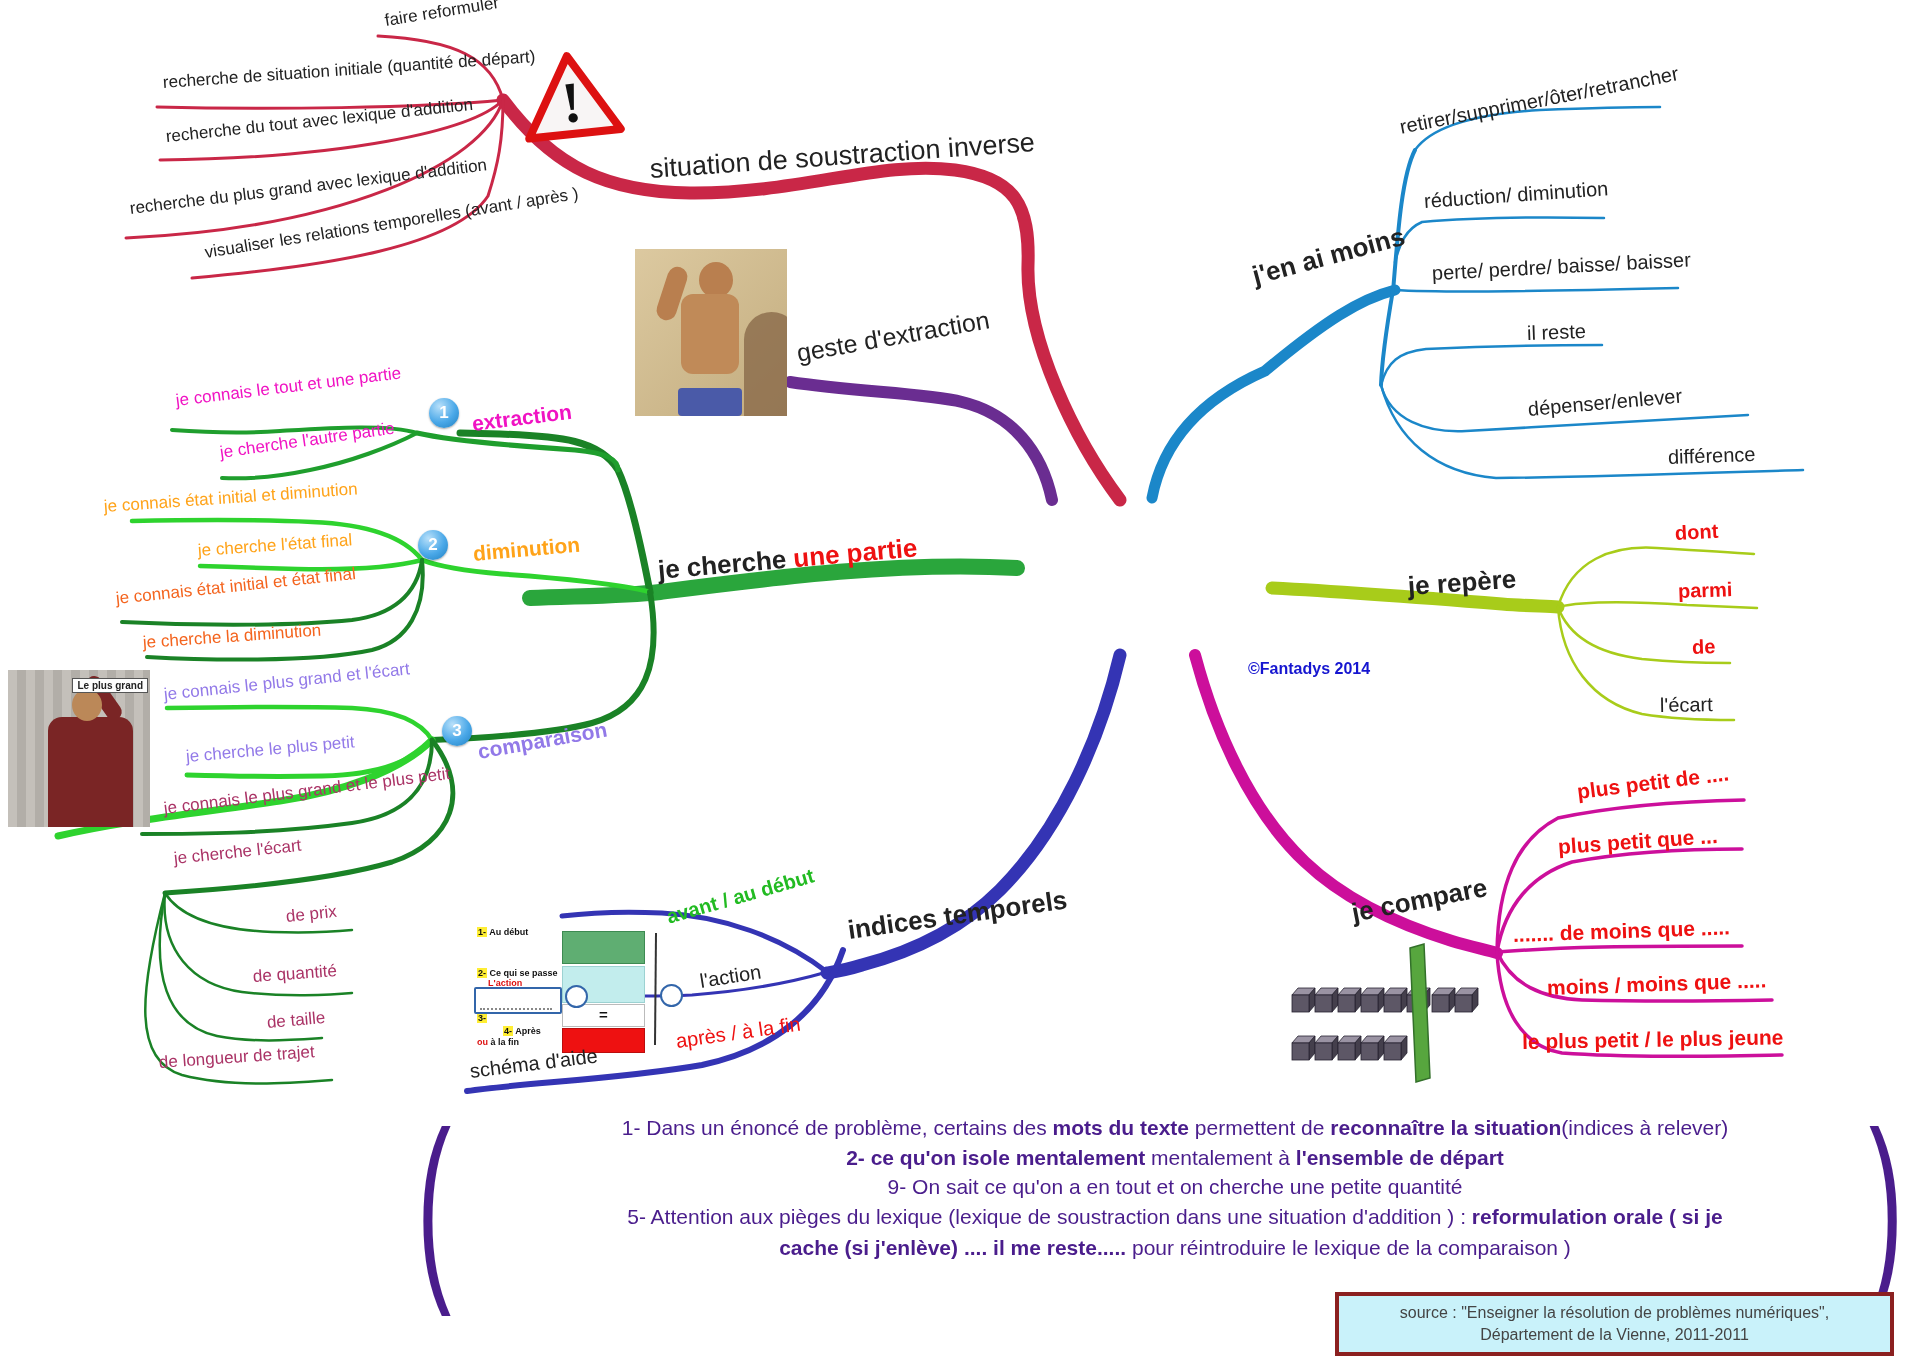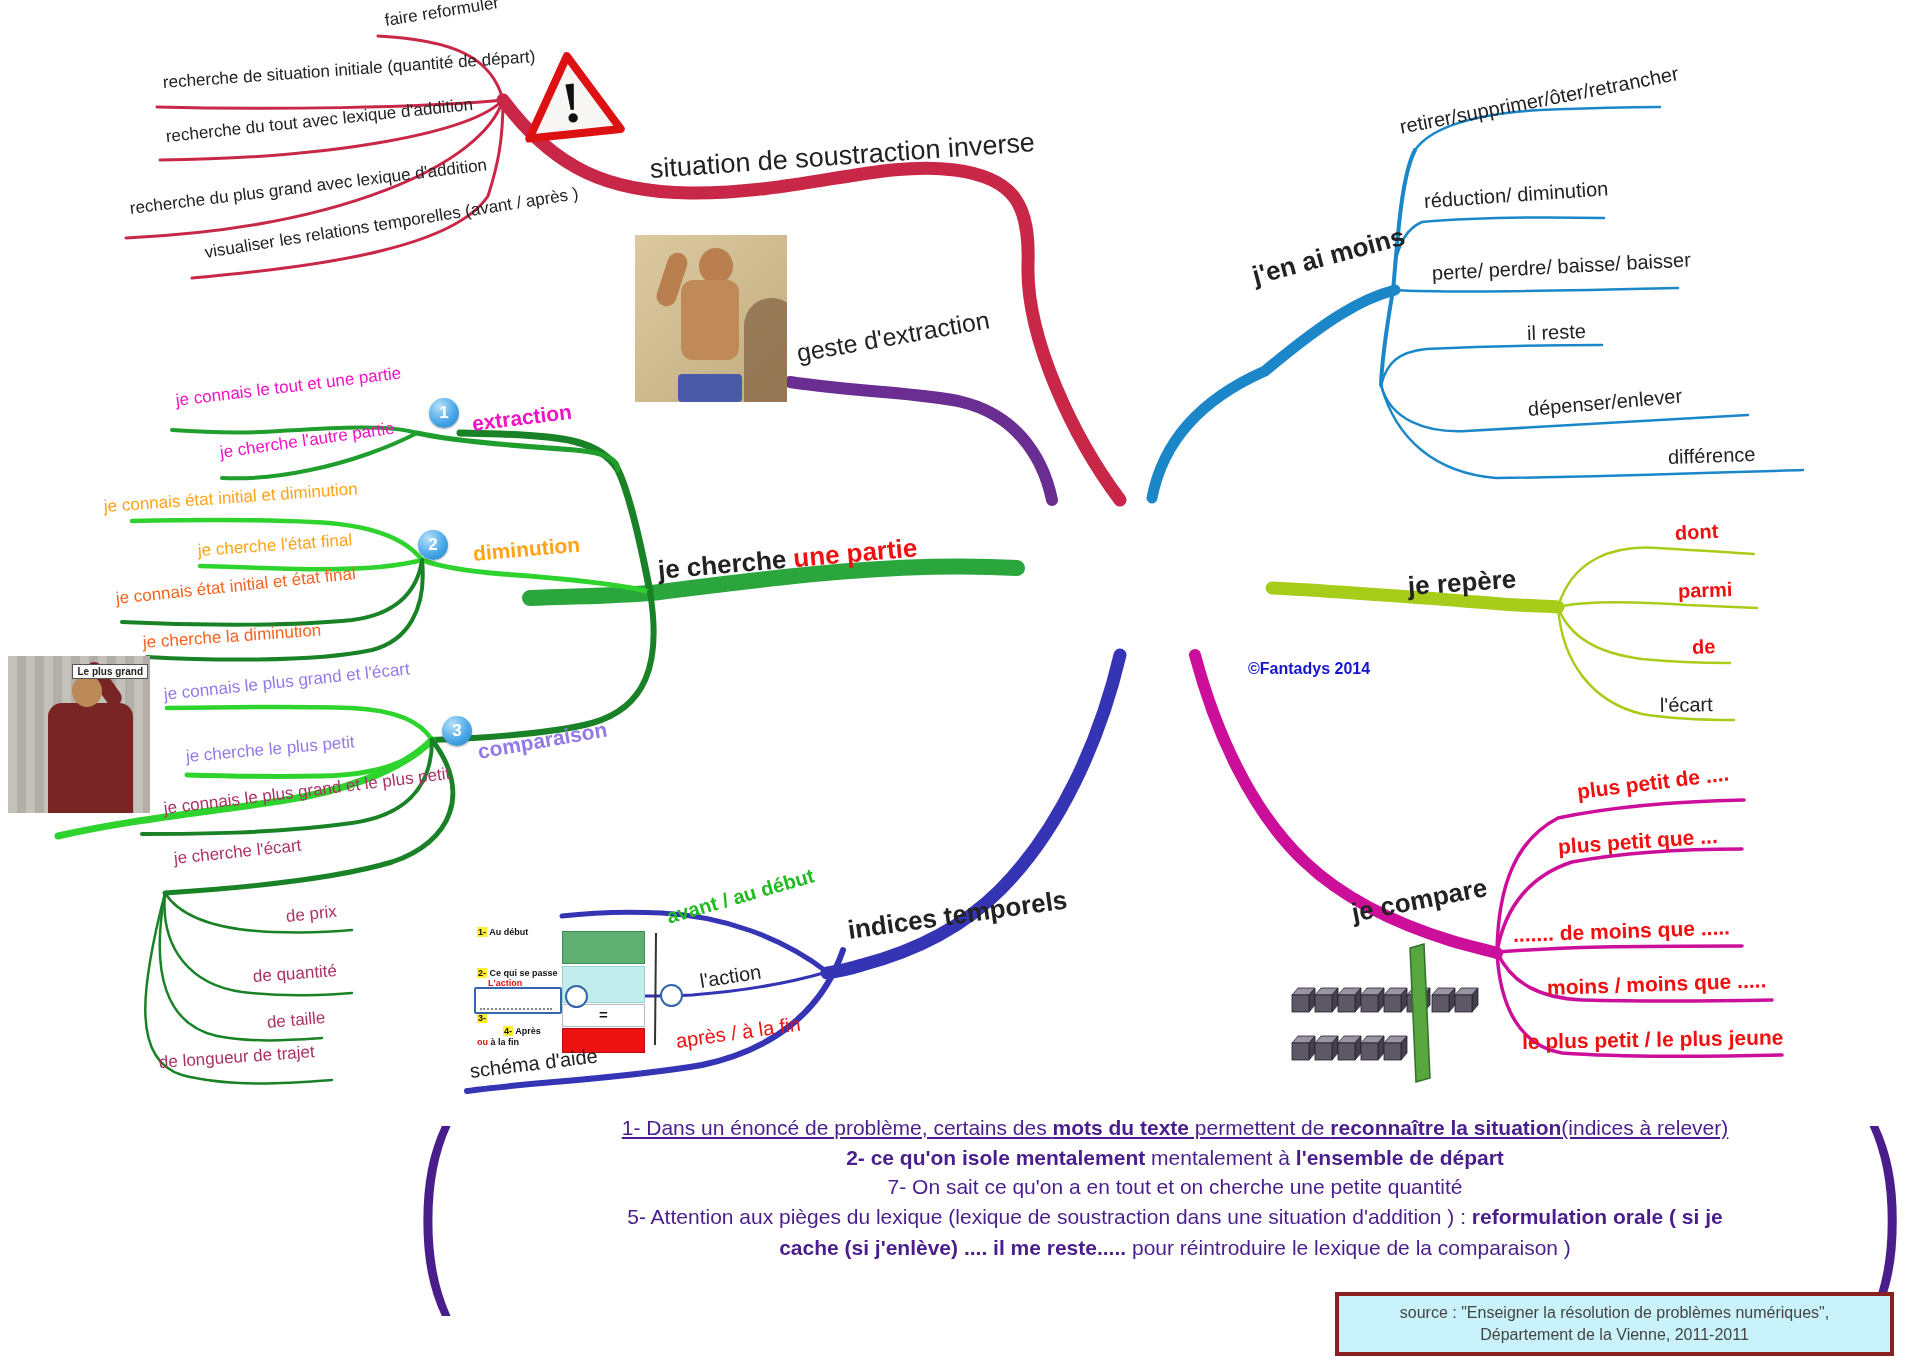--- a/index.html
+++ b/index.html
@@ -21,21 +21,21 @@
   .numcircle{position:absolute;z-index:4;width:30px;height:30px;border-radius:50%;
      background:radial-gradient(circle at 35% 28%, #b8e0fa, #4aa8e8 55%, #1f7fc0);
      color:#fff;font-weight:bold;font-size:17px;display:flex;align-items:center;justify-content:center;
      box-shadow:0 1px 2px rgba(0,0,0,.35);}
   #node{position:absolute;left:1017px;top:502px;width:255px;height:151px;z-index:5;
      border-radius:30px;background:linear-gradient(180deg,#ffe9ae 0%,#ffcf72 45%,#f9a93f 100%);
      border:2px solid #f0c060;box-shadow:2px 3px 6px rgba(0,0,0,.25), inset 0 2px 3px rgba(255,255,255,.8);
      display:flex;flex-direction:column;align-items:center;justify-content:center;
      font-size:30px;font-weight:bold;color:#111;line-height:1.15;}
   #copyright{position:absolute;left:1248px;top:660px;z-index:5;color:#1515d0;font-weight:bold;font-size:16px;}
-  .photo{position:absolute;z-index:2;overflow:hidden;}
+  .photo{position:absolute;z-index:2;overflow:hidden;margin-top:14px;}
   #photo1{left:635px;top:235px;width:152px;height:167px;background:linear-gradient(135deg,#dcc9a0,#cdb88c 60%,#c2ab7e);}
   #photo1 .door{position:absolute;right:-12px;top:38%;width:55px;height:75%;background:#8a6a4a;border-radius:28px 28px 0 0;opacity:.8;}
   #photo1 .head{position:absolute;left:42%;top:8%;width:34px;height:36px;border-radius:50%;background:#b97f4f;}
   #photo1 .body{position:absolute;left:30%;top:27%;width:58px;height:80px;border-radius:12px;background:#c08a58;}
   #photo1 .arm{position:absolute;left:18%;top:10%;width:20px;height:55px;border-radius:10px;background:#b97f4f;transform:rotate(18deg);}
   #photo1 .shorts{position:absolute;left:28%;bottom:0;width:64px;height:28px;background:#4a5aa8;border-radius:4px;}
   #photo2{left:8px;top:656px;width:142px;height:157px;background:repeating-linear-gradient(90deg,#c4c0ba 0 9px,#b2aea8 9px 18px);}
   #photo2 .fig{position:absolute;left:28%;top:30%;width:85px;height:115px;background:#7a2525;border-radius:14px 14px 0 0;}
   #photo2 .head2{position:absolute;left:45%;top:12%;width:30px;height:32px;border-radius:50%;background:#bb8858;}
   #photo2 .armup{position:absolute;left:62%;top:2%;width:16px;height:50px;background:#7a2525;border-radius:8px;transform:rotate(-35deg);}
@@ -315,23 +315,23 @@
     <div class="scircle" style="left:97px;top:59px;"></div>
     <div id="bubble">
         <div class="dots"></div>
       </div>
     <div class="scircle" style="left:192px;top:58px;"></div>
   </div>
 
   <div class="paren" style="left:400px;top:1100px;">(</div>
   <div class="paren" style="left:1852px;top:1100px;">)</div>
   <div id="notes">
-    <div class="nline" style="top:1116px;text-decoration:underline;"><span>1- Dans un énoncé de problème, certains des </span><b>mots du texte</b><span> permettent de </span><b>reconnaître la situation</b><span>(indices à relever)</span></div>
+    <div class="nline" style="top:1116px;"><span>1- Dans un énoncé de problème, certains des </span><b>mots du texte</b><span> permettent de </span><b>reconnaître la situation</b><span>(indices à relever)</span></div>
     <div class="nline" style="top:1146px;"><b>2- </b><b>ce qu'on isole mentalement</b><span> mentalement à </span><b>l'ensemble de départ</b></div>
-    <div class="nline" style="top:1175px;"><span>7- On sait ce qu'on a en tout et on cherche une petite quantité</span></div>
+    <div class="nline" style="top:1175px;"><span>9- On sait ce qu'on a en tout et on cherche une petite quantité</span></div>
     <div class="nline" style="top:1205px;"><span>5- Attention aux pièges du lexique (lexique de soustraction dans une situation d'addition ) : </span><b>reformulation orale ( si je</b></div>
     <div class="nline" style="top:1236px;"><b>cache (si j'enlève) .... il me reste.....</b><span> pour réintroduire le lexique de la comparaison )</span></div>
   </div>
 
   <div id="sourcebox">
     <span>source : "Enseigner la résolution de problèmes numériques",</span>
     <span>Département de la Vienne, 2011-2011</span>
   </div>
 
 </div>

